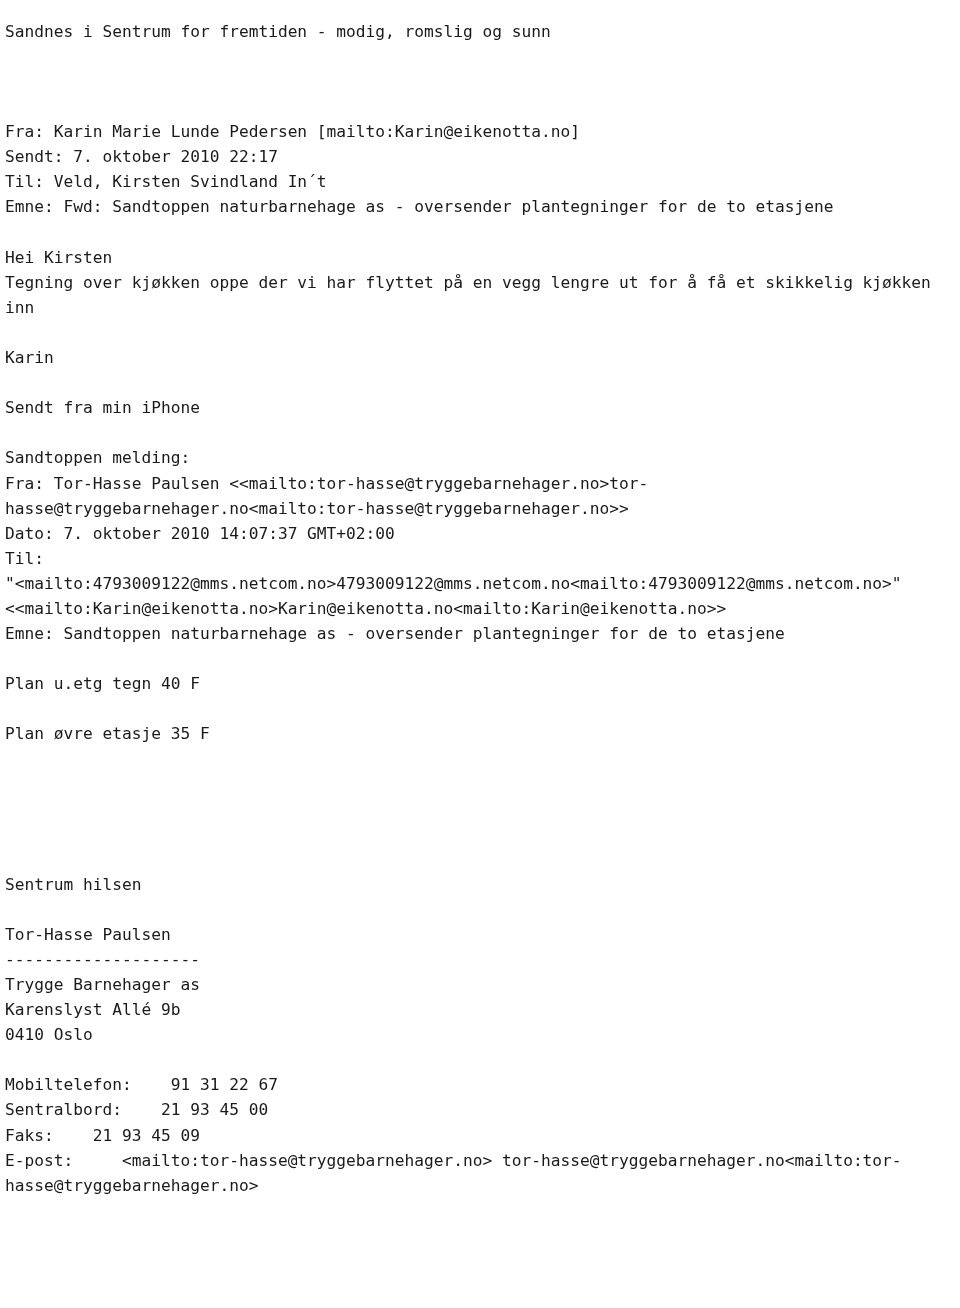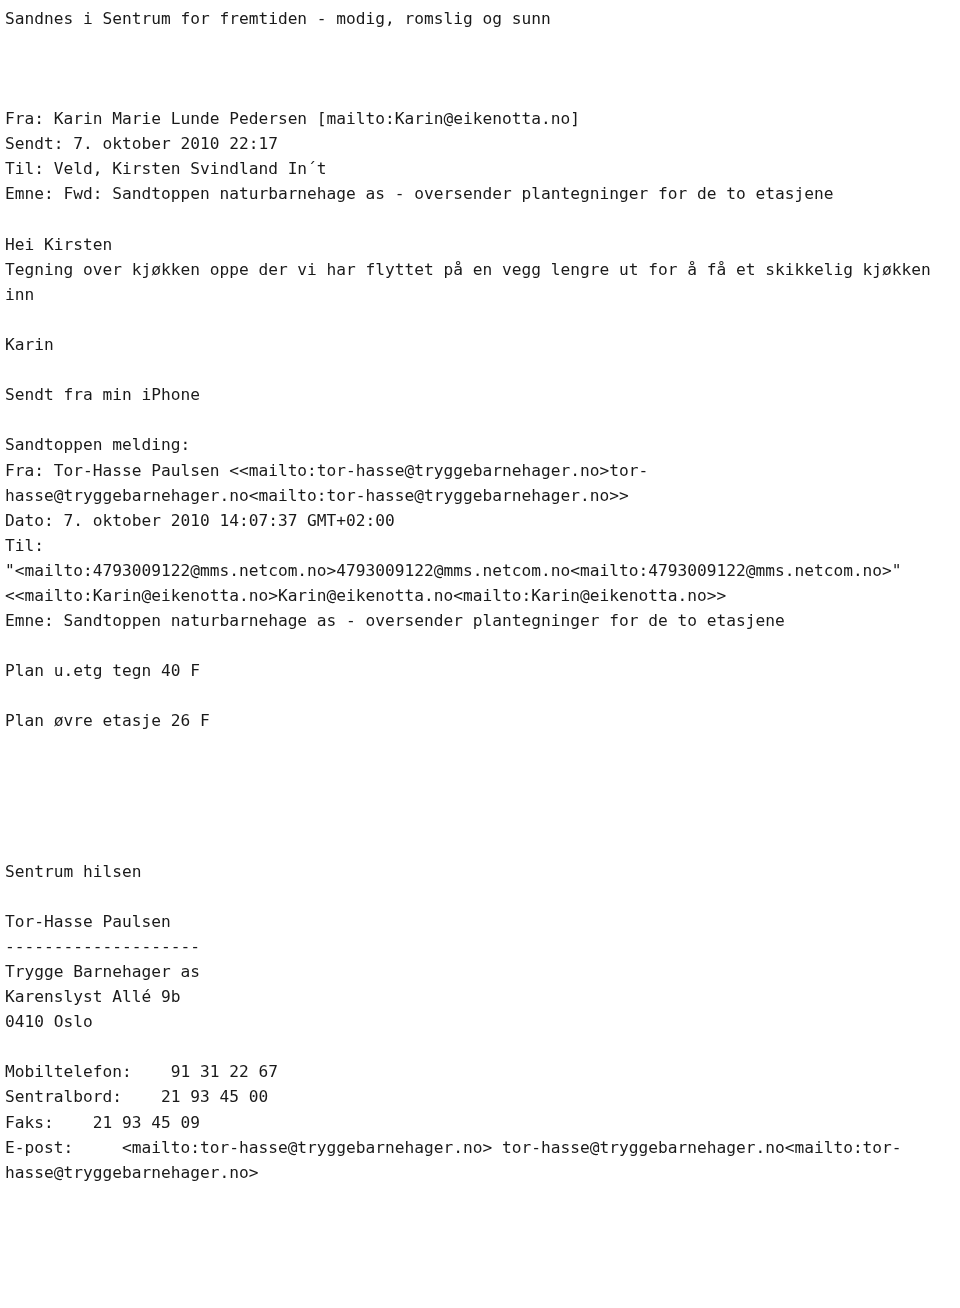--- a/index.html
+++ b/index.html
@@ -19,21 +19,21 @@
     position: relative;
     width: 960px;
     height: 1308px;
     background: #ffffff;
     padding: 0;
     box-sizing: border-box;
   }
   .doc-body {
     position: absolute;
     left: 5px;
-    top: 6px;
+    top: 19px;
     width: 952px;
   }
   .line {
     font-size: 16.2px;
     line-height: 25.1px;
     white-space: pre-wrap;
     word-break: break-word;
     overflow-wrap: anywhere;
     letter-spacing: 0px;
     min-height: 25.1px;
@@ -83,21 +83,21 @@
     <div class="line">"&lt;mailto:4793009122@mms.netcom.no&gt;4793009122@mms.netcom.no&lt;mailto:4793009122@mms.netcom.no&gt;"</div>
     <div class="line">&lt;&lt;mailto:Karin@eikenotta.no&gt;Karin@eikenotta.no&lt;mailto:Karin@eikenotta.no&gt;&gt;</div>
     <div class="line">Emne: Sandtoppen naturbarnehage as - oversender plantegninger for de to etasjene</div>
 
     <div class="blank"></div>
 
     <div class="line">Plan u.etg tegn 40 F</div>
 
     <div class="blank"></div>
 
-    <div class="line">Plan øvre etasje 26 F</div>
+    <div class="line">Plan øvre etasje 35 F</div>
 
     <div class="blank"></div>
     <div class="gap-large"></div>
 
     <div class="line">Sentrum hilsen</div>
 
     <div class="blank"></div>
 
     <div class="line">Tor-Hasse Paulsen</div>
     <div class="line">--------------------</div>

